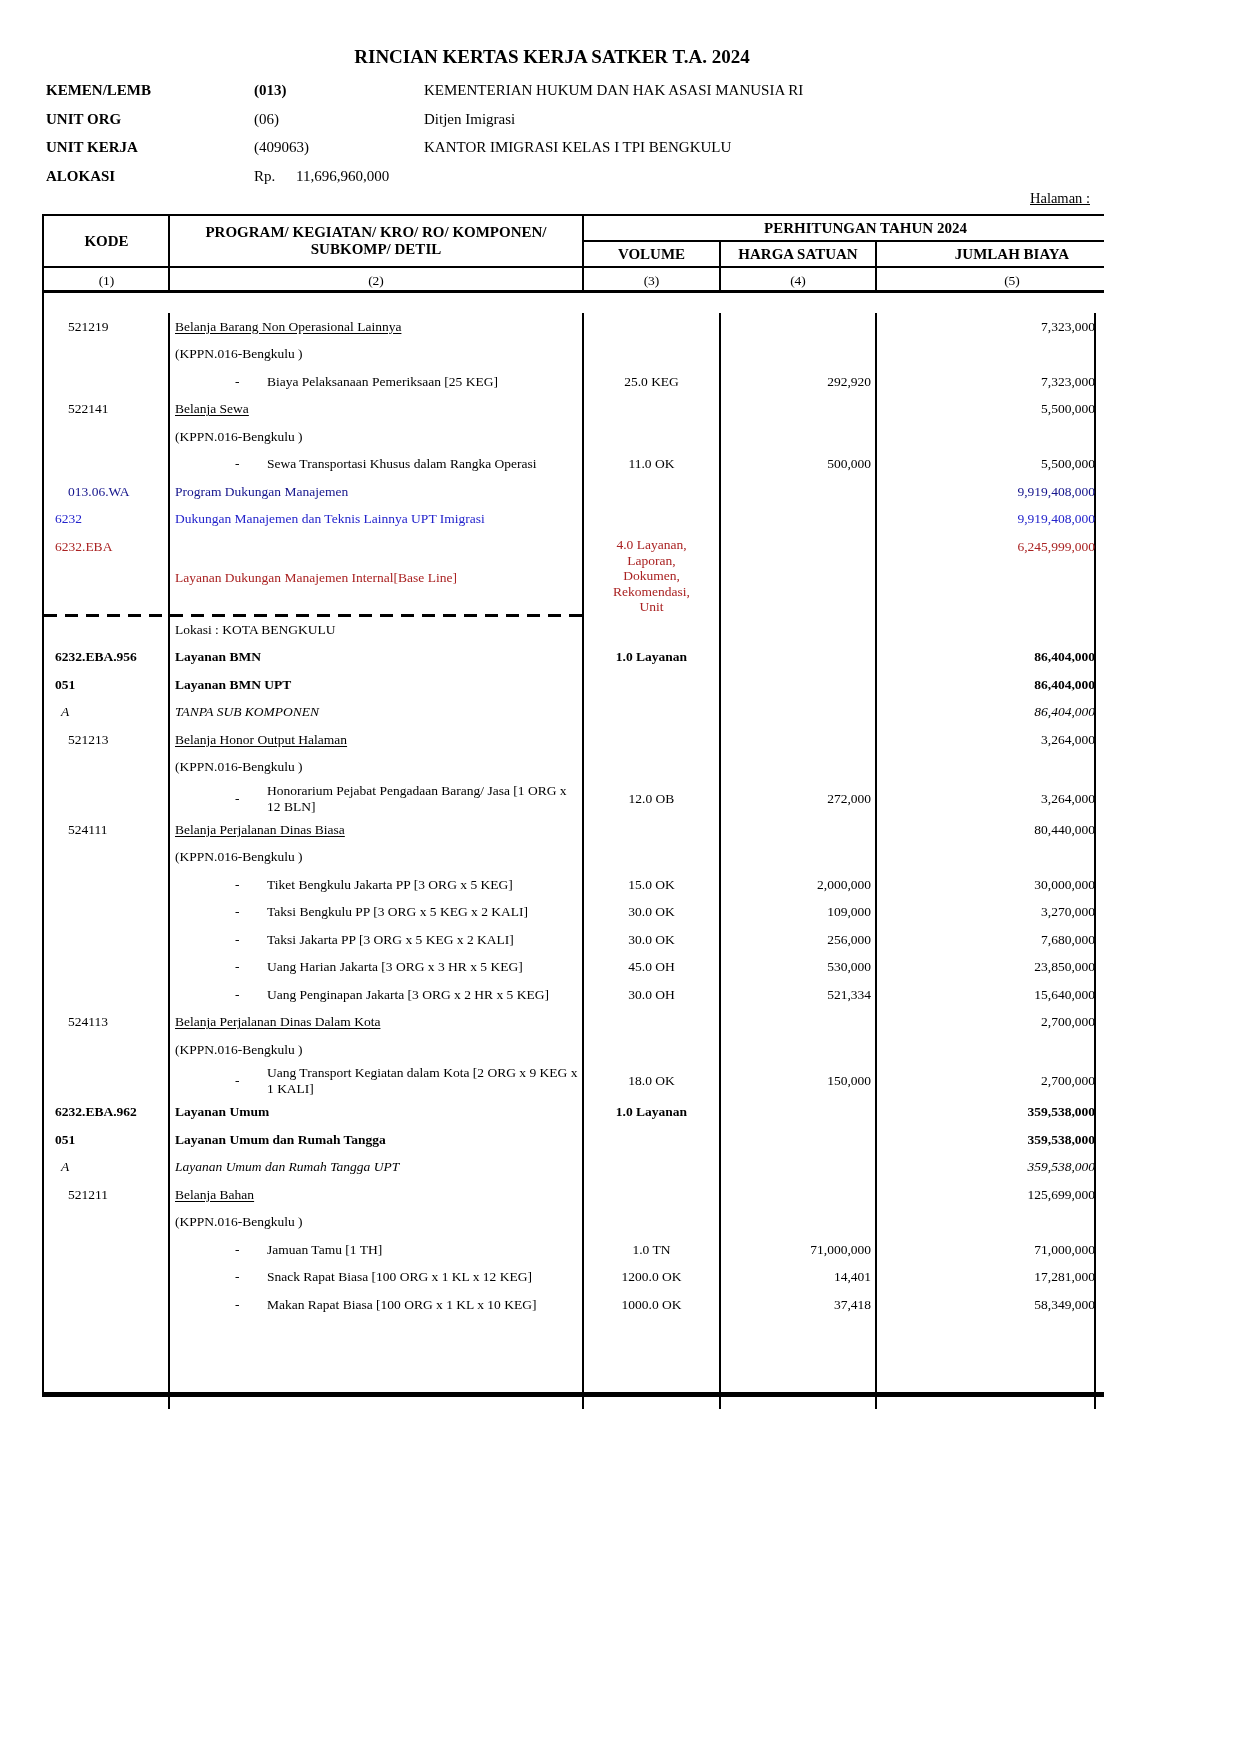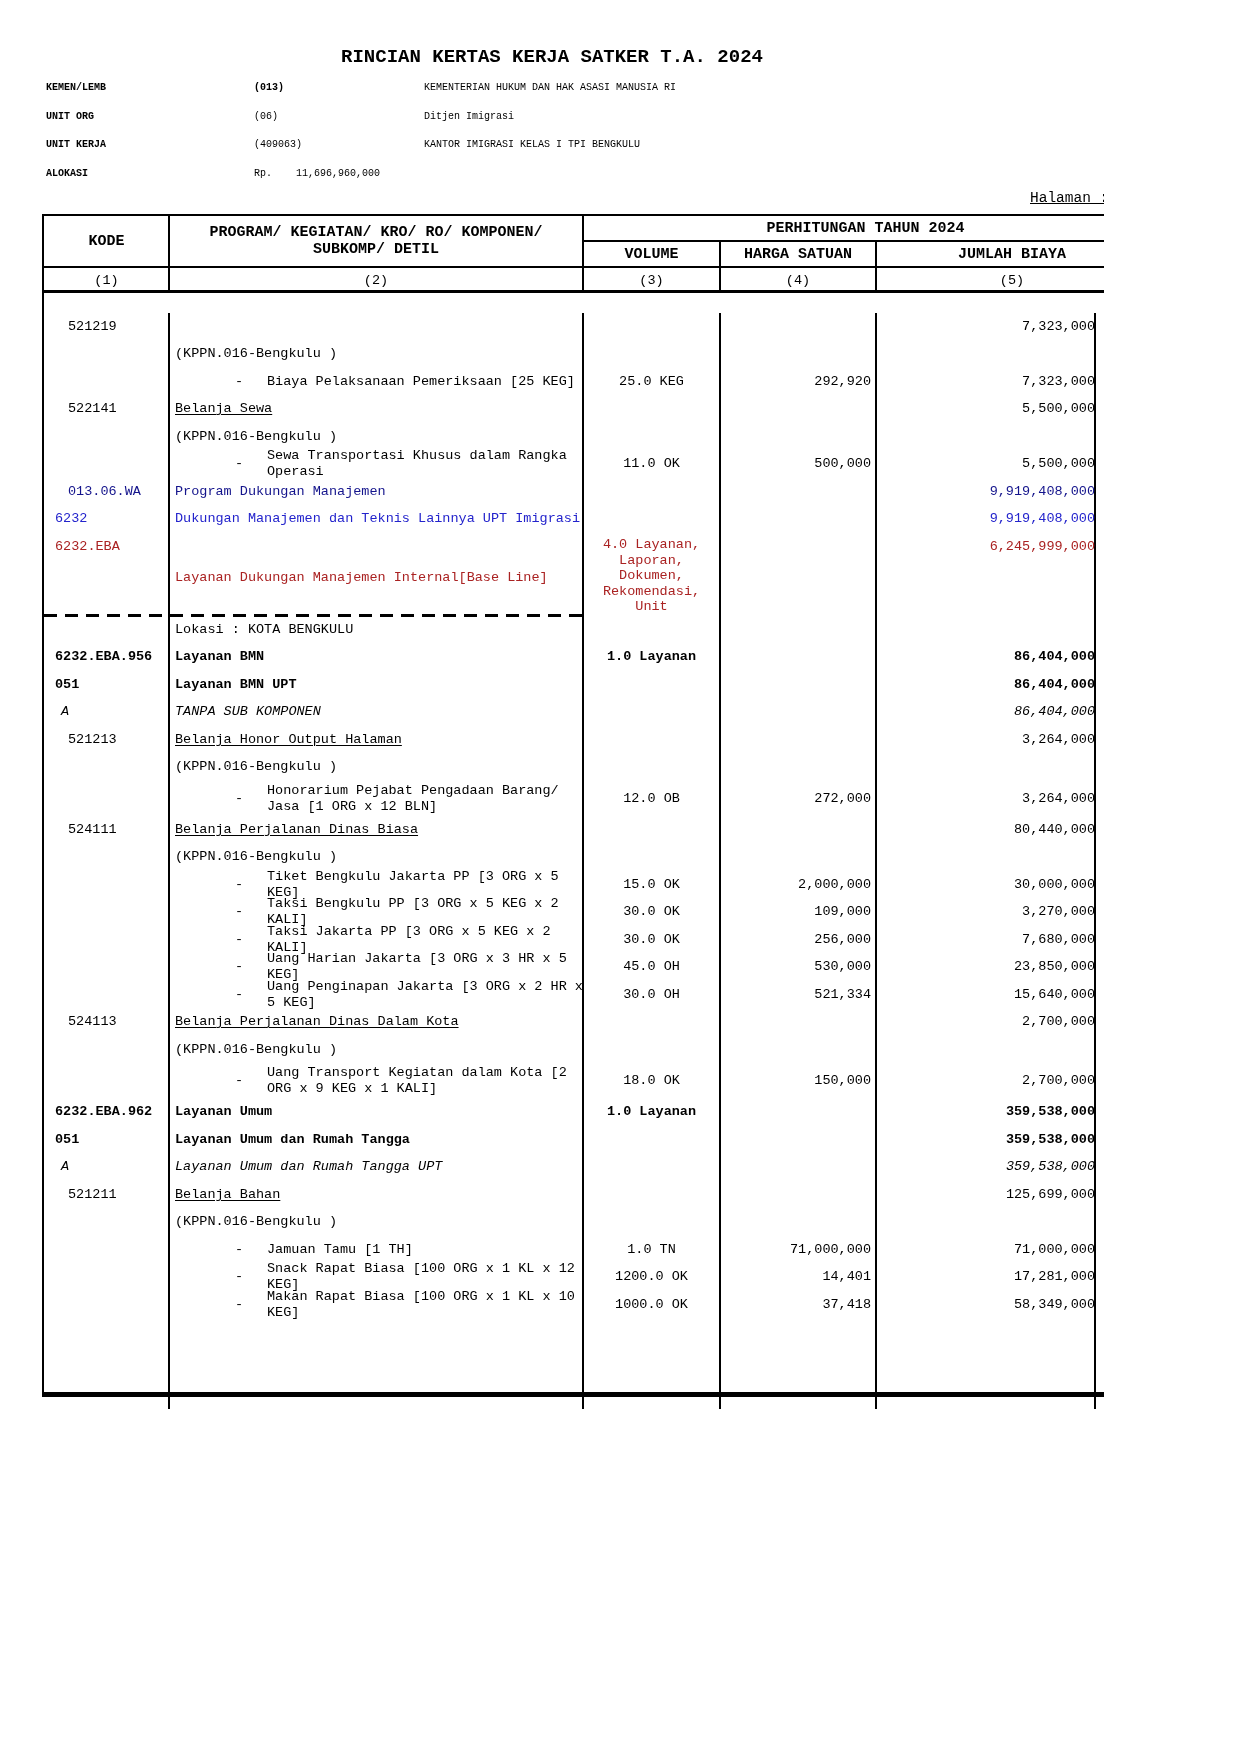--- a/index.html
+++ b/index.html
@@ -1,30 +1,30 @@
 <!DOCTYPE html>
 <html style="--program-row: #14148C; --kegiatan-row: #2323CC; --output-row: #AA2222;"><head>
 <meta charset="utf-8">
 <style>
   * { box-sizing: border-box; margin: 0; padding: 0; }
   html,body { background:#fff; }
   .page {
     position: relative;
     width: 1104px; height: 1755px;
     background: #fff;
-    font-family: Liberation Mono, monospace;
+    font-family: Liberation Serif, serif;
     color: #000;
     overflow: hidden;
   }
   
   .doc-title {
     position: absolute; top: 46px; left: 0; width: 100%;
     text-align: center; font-size: 19px; font-weight: bold;
   }
-  .info { position: absolute; top: 77px; left: 0; width: 100%; font-size: 10px; }
+  .info { position: absolute; top: 77px; left: 0; width: 100%; font-size: 15px; }
   .info-row { position: relative; height: 28.5px; }
   .i-label { position: absolute; left: 46px; top: 5px; font-weight: bold; }
   .i-code  { position: absolute; left: 254px; top: 5px; }
   .i-value { position: absolute; left: 424px; top: 5px; }
   .row-kemen .i-code { font-weight: bold; }
   .row-alokasi .i-value { left: 296px; }
   .halaman { position: absolute; top: 190px; font-size: 14.5px; }
   .halaman-label { position: absolute; left: 1030px; text-decoration: underline; white-space: nowrap; }
   .halaman-num { position: absolute; left: 1140px; min-width: 28px; text-align: center; text-decoration: underline; }
 
@@ -163,20 +163,23 @@
       <div class="vline" style="left:124px;"></div>
       <div class="vline" style="left:538px;"></div>
       <div class="vline" style="left:675px;"></div>
       <div class="vline" style="left:831px;"></div>
       <div class="vline" style="left:1050px;"></div>
       <div class="vline" style="left:1103px;"></div>
       <div class="dashed-sep"></div>
 
     <div class="row r-akun">
     <div class="cell c-code">521219</div>
+    <div class="cell c-desc">
+            <span class="desc-text">Belanja Barang Non Operasional Lainnya</span>
+          </div>
     <div class="cell c-vol"></div>
     <div class="cell c-harga"></div>
     <div class="cell c-jumlah">7,323,000</div>
     <div class="cell c-sdcp">PNP</div>
   </div>
         <div class="row r-kppn">
     <div class="cell c-code"></div>
     <div class="cell c-desc">
             <span class="desc-text">(KPPN.016-Bengkulu )</span>
           </div>

